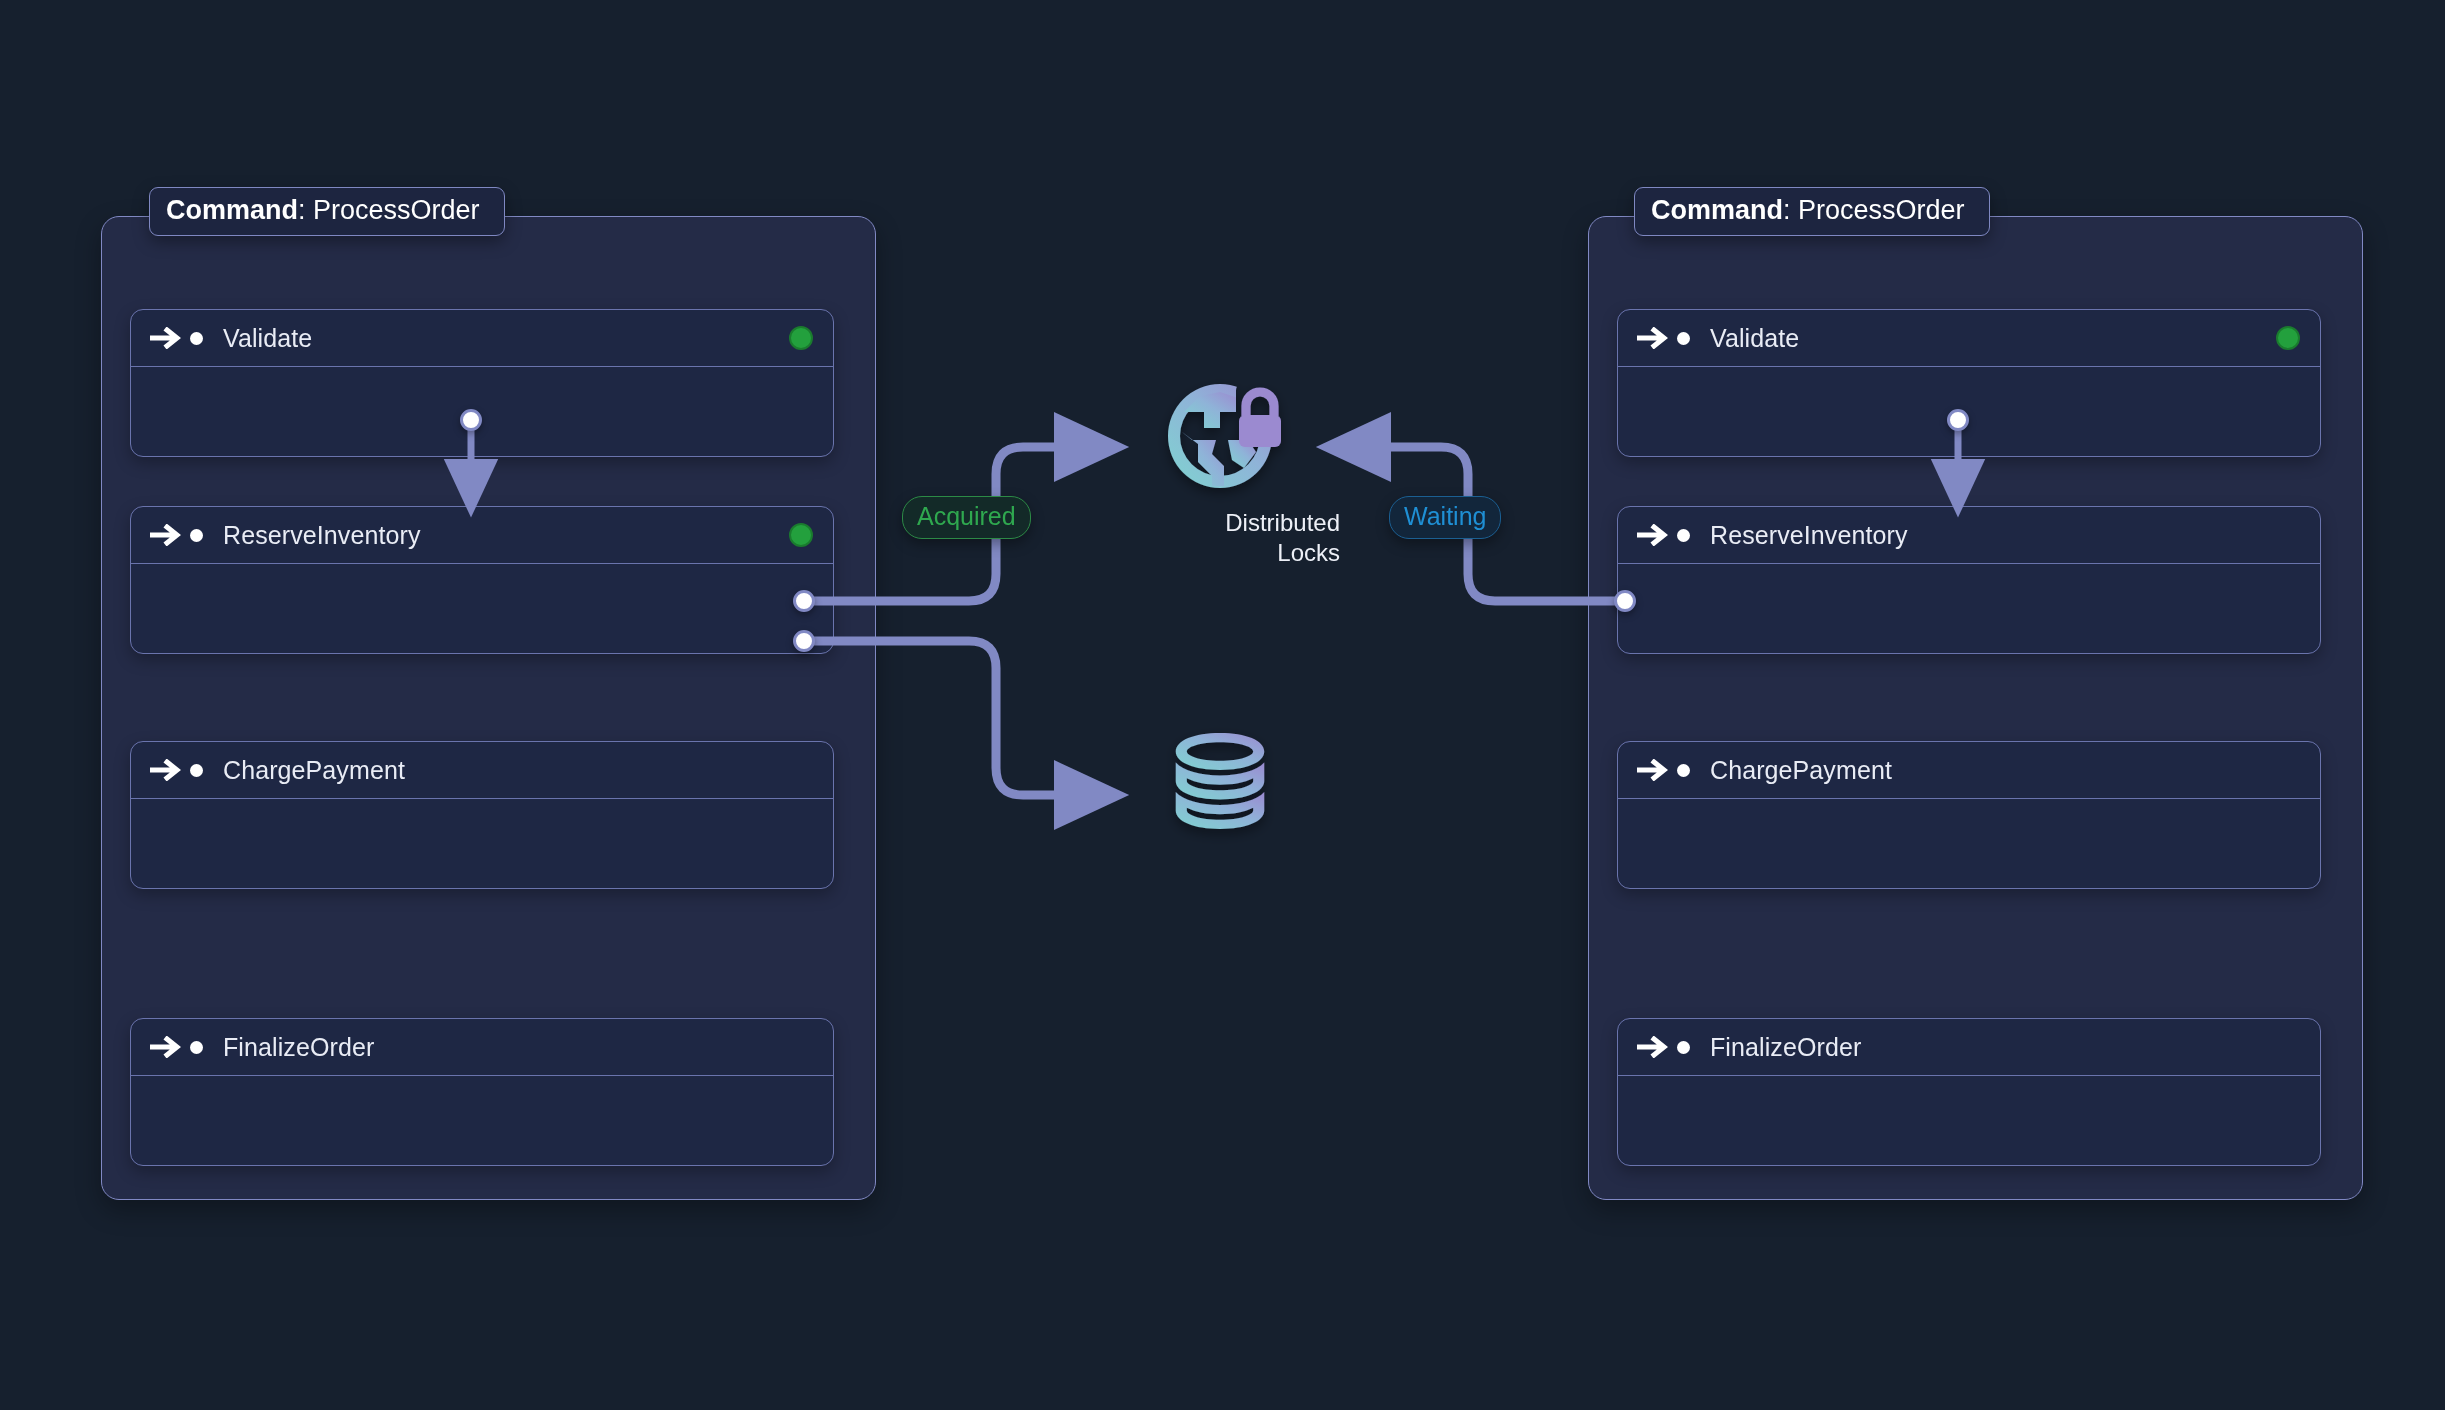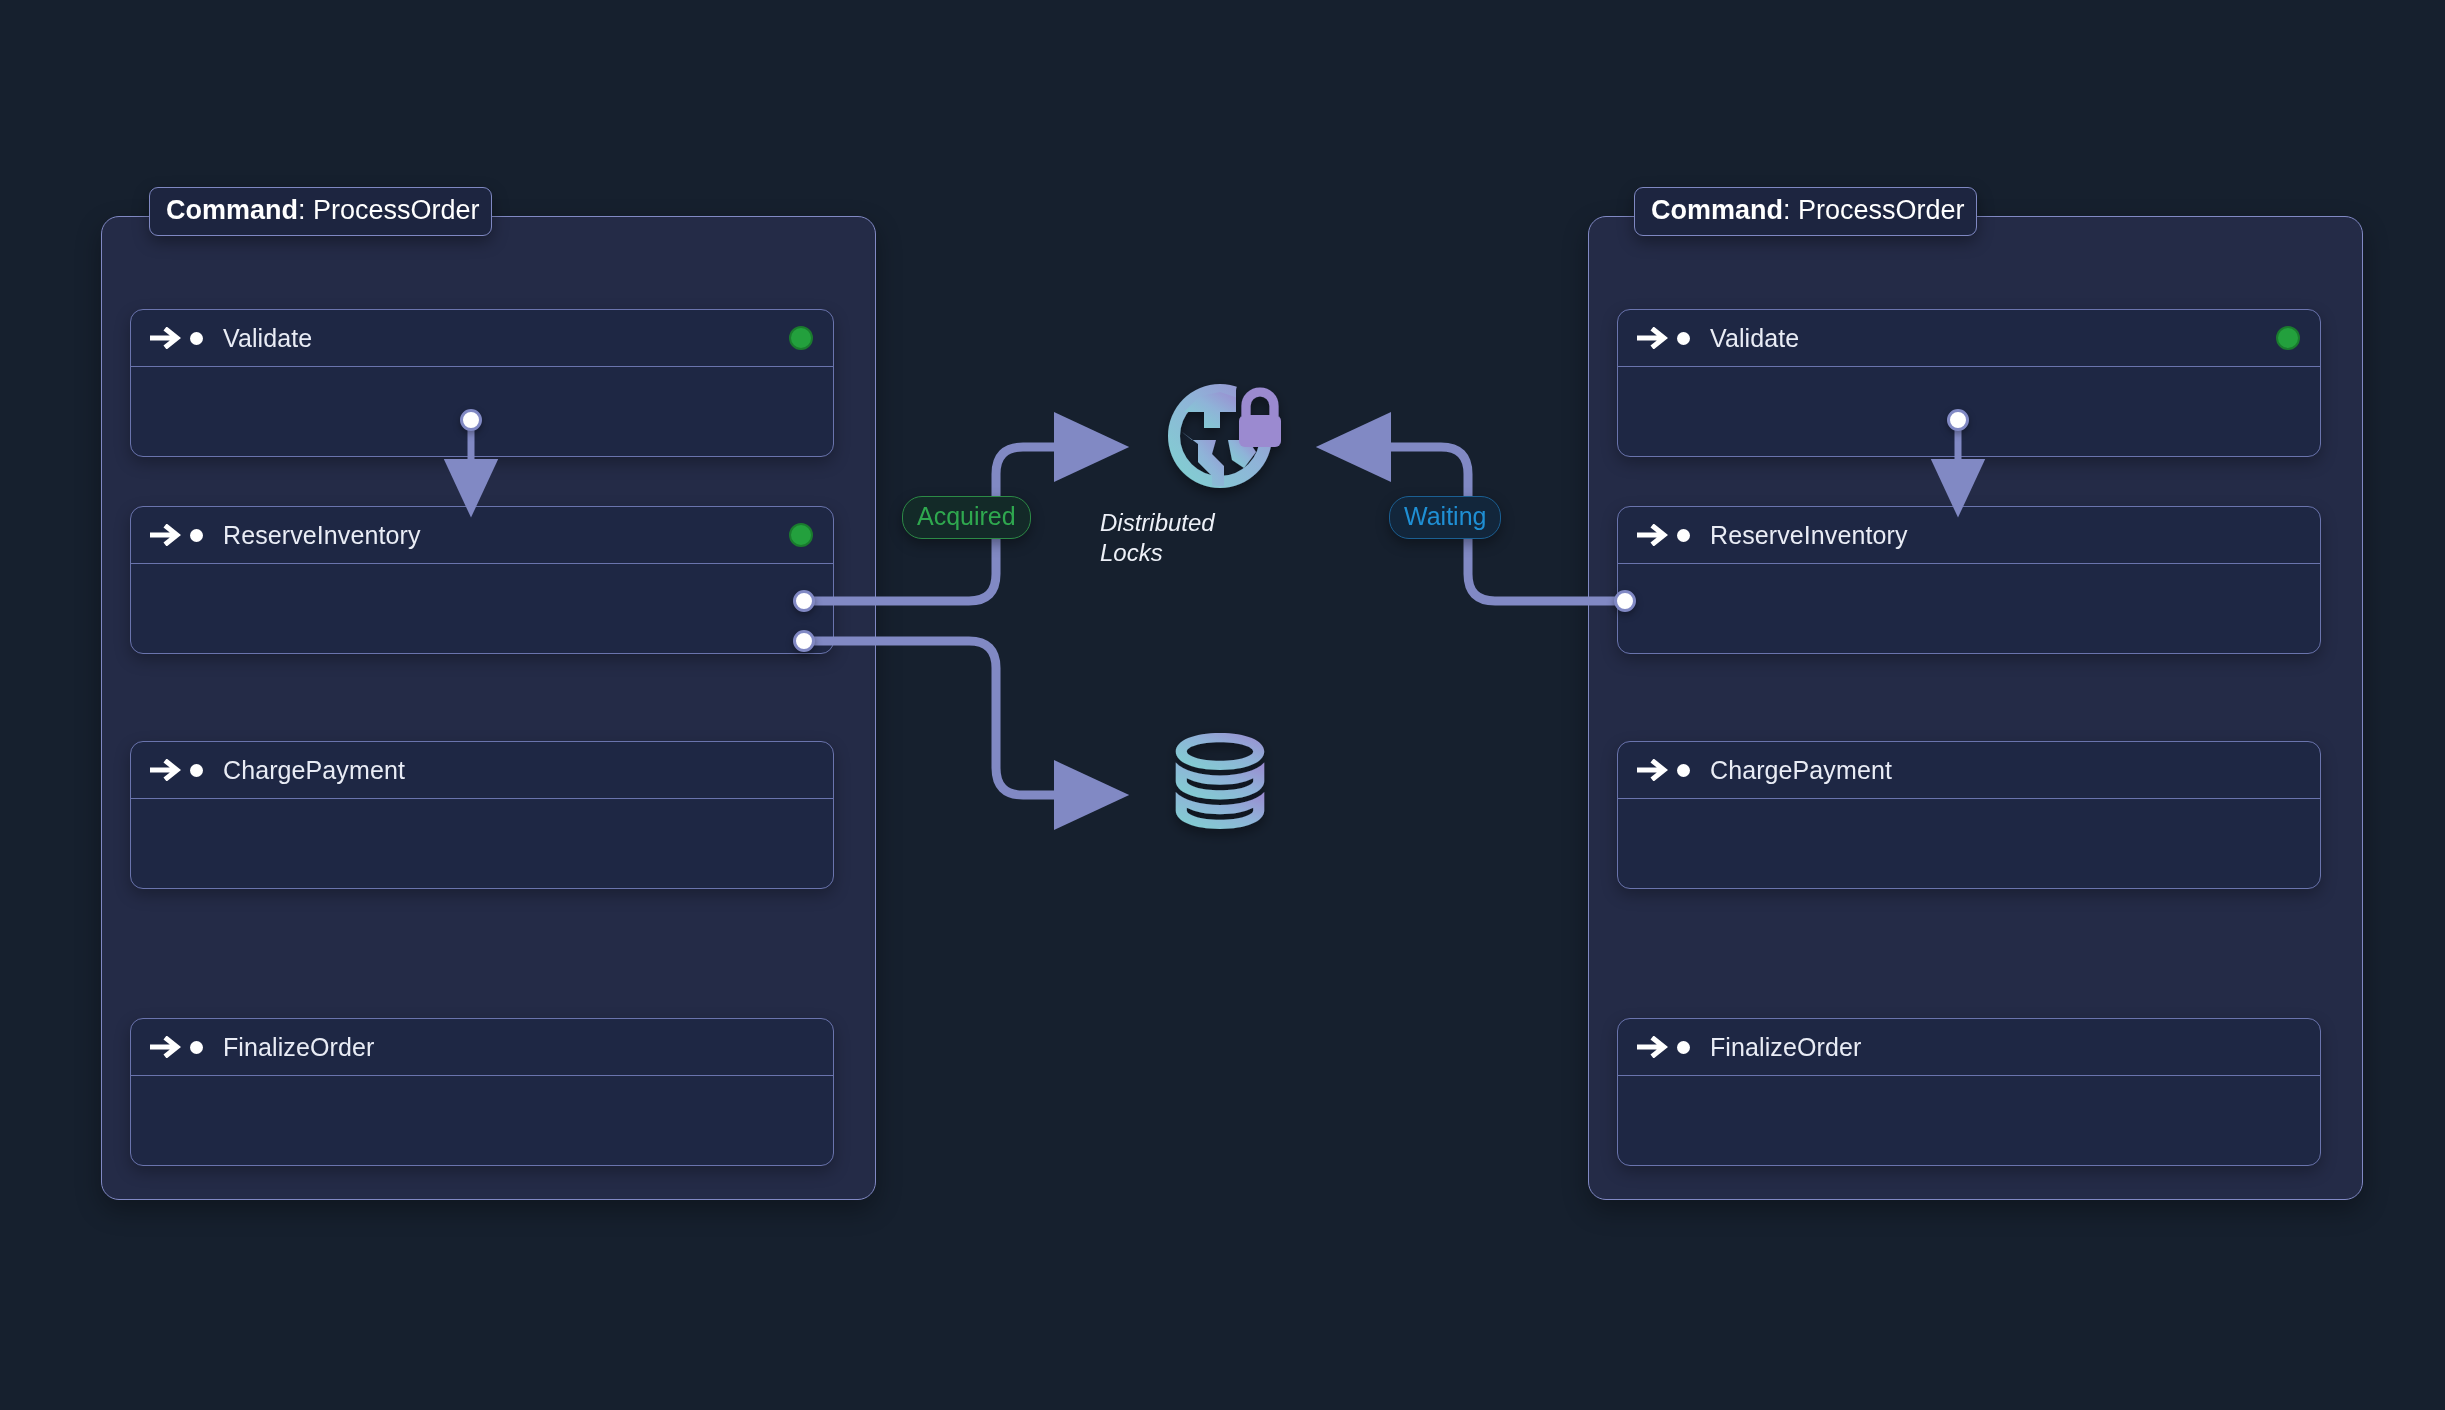--- a/index.html
+++ b/index.html
@@ -32,21 +32,21 @@
   .panel-left  { left: 101px;  top: 216px; width: 775px;  height: 984px; }
   .panel-right { left: 1588px; top: 216px; width: 775px;  height: 984px; }
 
   .panel-title {
     position: absolute;
     top: -30px;
     box-sizing: border-box;
     background: #1d2540;
     border: 1.5px solid #7f88c2;
     border-radius: 9px;
-    padding: 9px 11px 11px 16px;
+    padding: 9px 24px 11px 16px;
     color: #ffffff;
     font-size: 27px;
     line-height: 1;
     white-space: nowrap;
     box-shadow: 0 6px 16px rgba(0,0,0,0.35);
   }
   .panel-left  .panel-title { left: 47px; }
   .panel-right .panel-title { left: 45px; }
   .panel-title .b { font-weight: bold; }
 
@@ -116,23 +116,22 @@
     background: #ffffff;
     border: 3px solid #8189c4;
     box-sizing: border-box;
     box-shadow: 0 3px 7px rgba(0,0,0,0.35);
     z-index: 6;
   }
 
   
   .ext-node {
     position: absolute;
-    text-align: left;
+    text-align: right;
     width: 240px;
-    font-style: italic;
   }
   .ext-icon { display: block; margin: 0 auto; }
   .ext-label {
     margin-top: 8px;
     color: #edf0f7;
     font-size: 24px;
     line-height: 1.23;
   }
   .node-locks { left: 1100px; top: 372px; }
   .node-db    { left: 1100px; top: 722px; }

